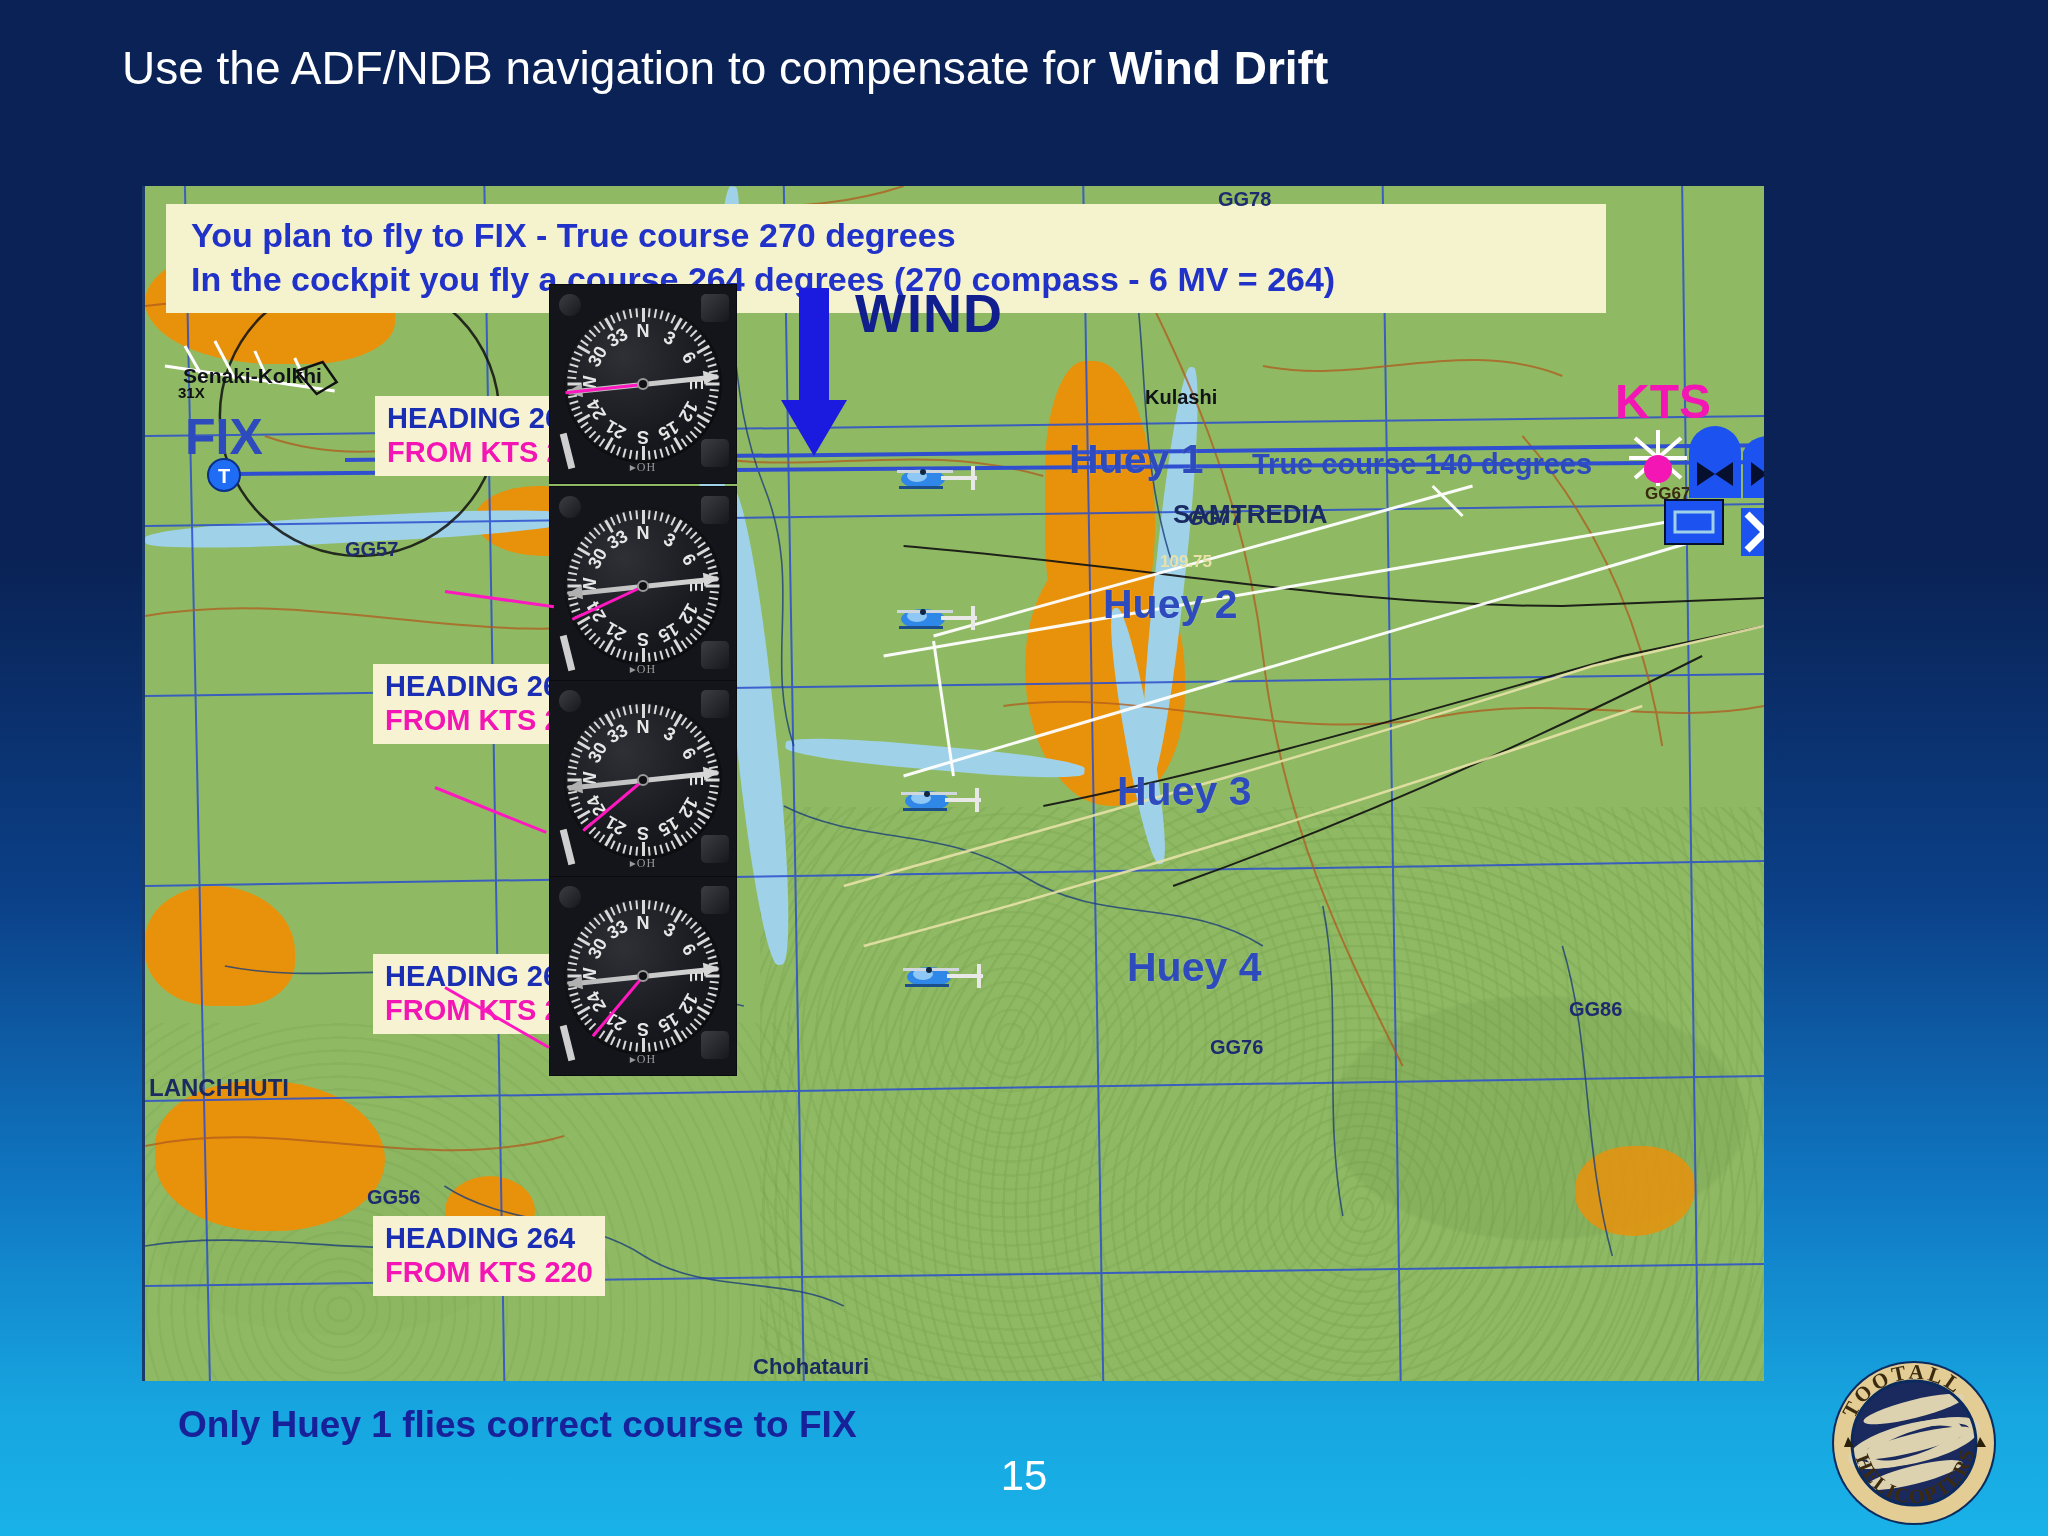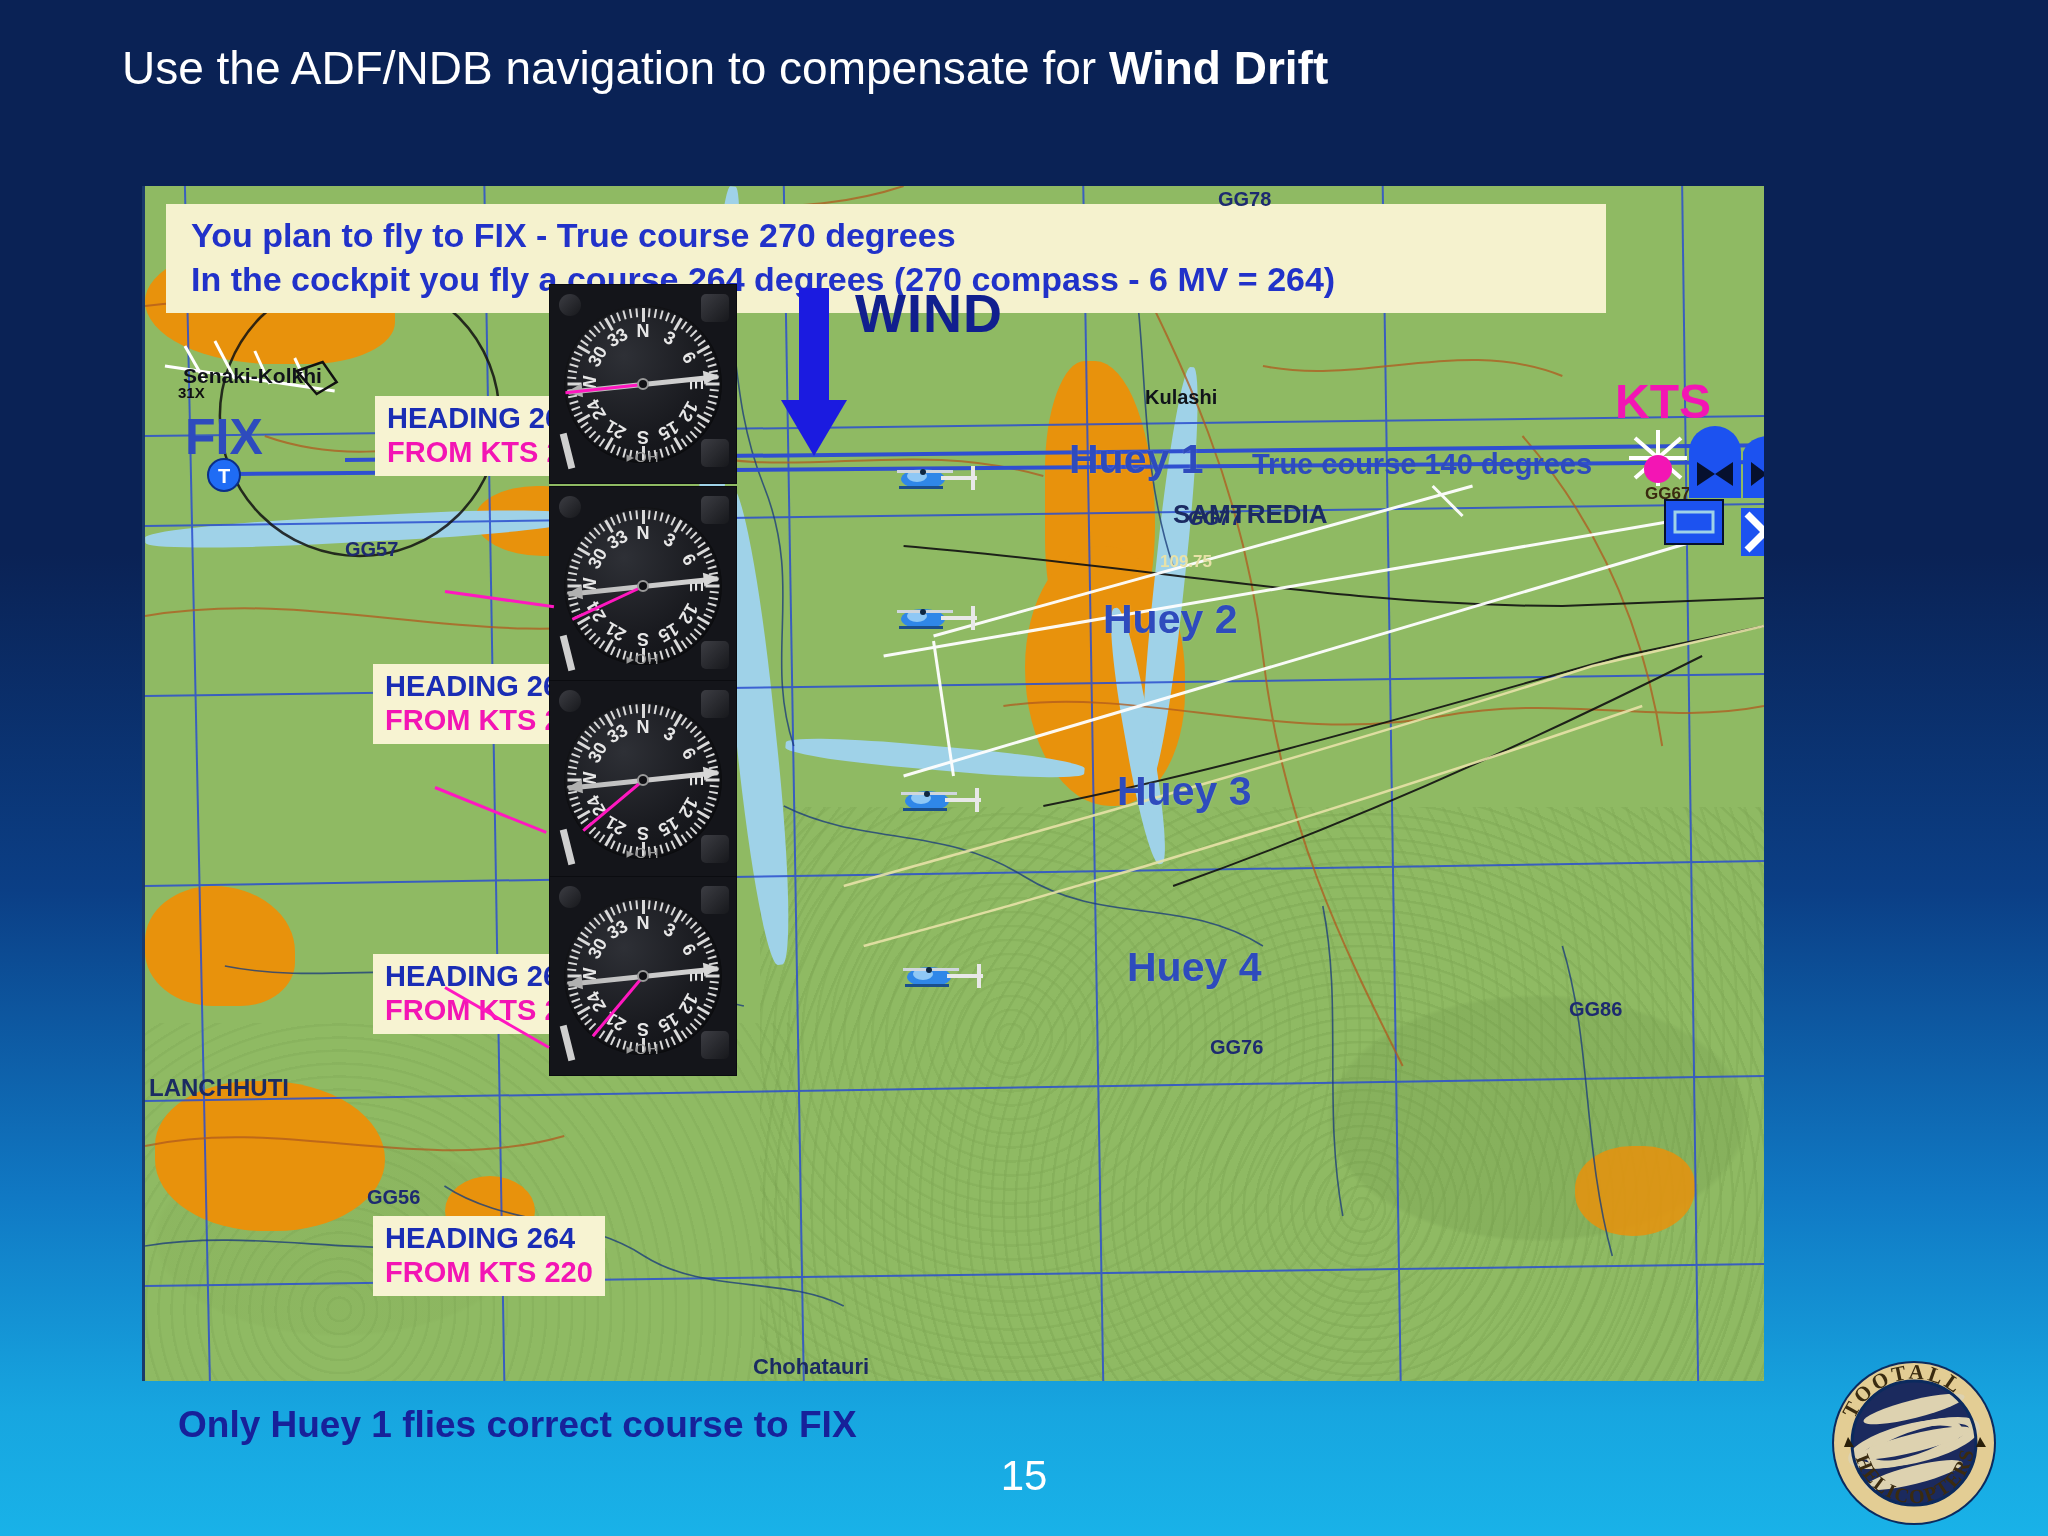--- a/index.html
+++ b/index.html
@@ -135,22 +135,22 @@
     background:linear-gradient(135deg,#3c3d43,#17181c);
   }
   .adf .knob.tl{ left:9px;  top:9px;  border-radius:50%; width:22px;height:22px;}
   .adf .knob.tr{ right:7px; top:9px; }
   .adf .knob.br{ right:7px; bottom:16px; }
   .adf .slider{
     position:absolute; left:14px; bottom:14px; width:7px; height:36px; background:#cfcfcf;
     transform:rotate(-14deg);
   }
   .adf .basemark{
-    position:absolute; left:50%; bottom:17px; transform:translateX(-50%);
-    color:#9a9a9a; font-size:15px; letter-spacing:1px;
+    position:absolute; left:50%; bottom:8px; transform:translateX(-50%);
+    color:#9a9a9a; font-size:12px; letter-spacing:1px;font-family:Liberation Serif, serif;
   }
 
   
   .bearing-line{
     position:absolute; height:3px; background:#ff17c0; z-index:9; transform-origin:0 50%;
   }
 
   
   .heli{ position:absolute; width:96px; height:42px; z-index:7; }
 
@@ -353,21 +353,21 @@
   <div class="map-label" style="left:33px; top:198px; font-size:15px; color:#111;">31X</div>
   <div class="map-label placename" style="left:1000px; top:200px; font-size:20px;">Kulashi</div>
   <div class="map-label placename" style="left:1028px; top:313px; font-size:26px; color:#1b2b62;">SAMTREDIA</div>
   <div class="map-label placename" style="left:4px; top:888px; font-size:24px; color:#1b2b62;">LANCHHUTI</div>
   <div class="map-label placename" style="left:608px; top:1168px; font-size:22px; color:#1b2b62;">Chohatauri</div>
   <div class="map-label" style="left:1015px; top:366px; font-size:17px; color:#e8e2a8;">109.75</div>
 
   <div class="map-label tc-label" style="left:1107px; top:262px;">True course 140 degrees</div>
 
   <div class="map-label huey-label" style="left:924px; top:250px;">Huey 1</div>
-  <div class="map-label huey-label" style="left:958px; top:410px;">Huey 2</div>
+  <div class="map-label huey-label" style="left:958px; top:395px;">Huey 2</div>
   <div class="map-label huey-label" style="left:972px; top:582px;">Huey 3</div>
   <div class="map-label huey-label" style="left:982px; top:758px;">Huey 4</div>
 
   <svg class="heli" style="left:748px; top:268px;" viewBox="0 0 96 42">
     <ellipse cx="30" cy="25" rx="22" ry="10" fill="#2f87e8"></ellipse>
     <ellipse cx="24" cy="22" rx="10" ry="6" fill="#8fc8f5"></ellipse>
     <rect x="48" y="22" width="36" height="4" fill="#e8e8e8"></rect>
     <rect x="78" y="12" width="4" height="24" fill="#e8e8e8"></rect>
     <rect x="6" y="32" width="44" height="3" fill="#1a4f8c"></rect>
     <rect x="4" y="16" width="56" height="3" fill="#cfd6dd"></rect>

